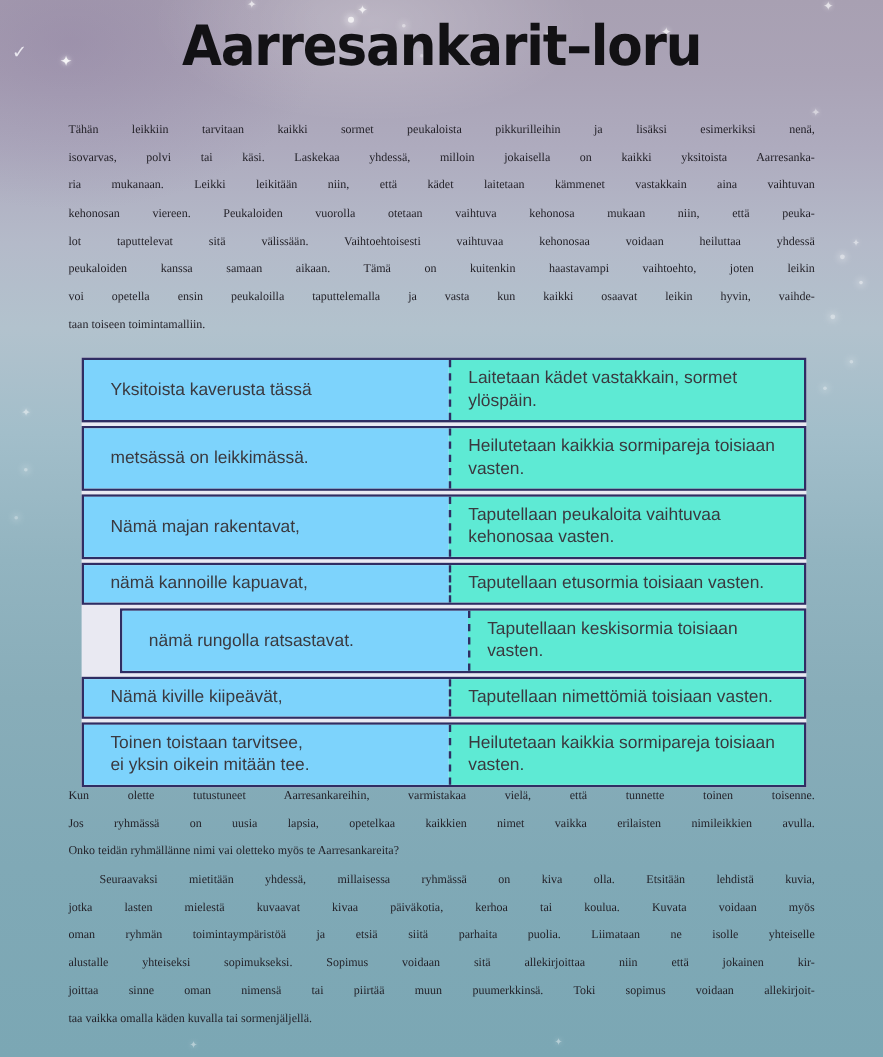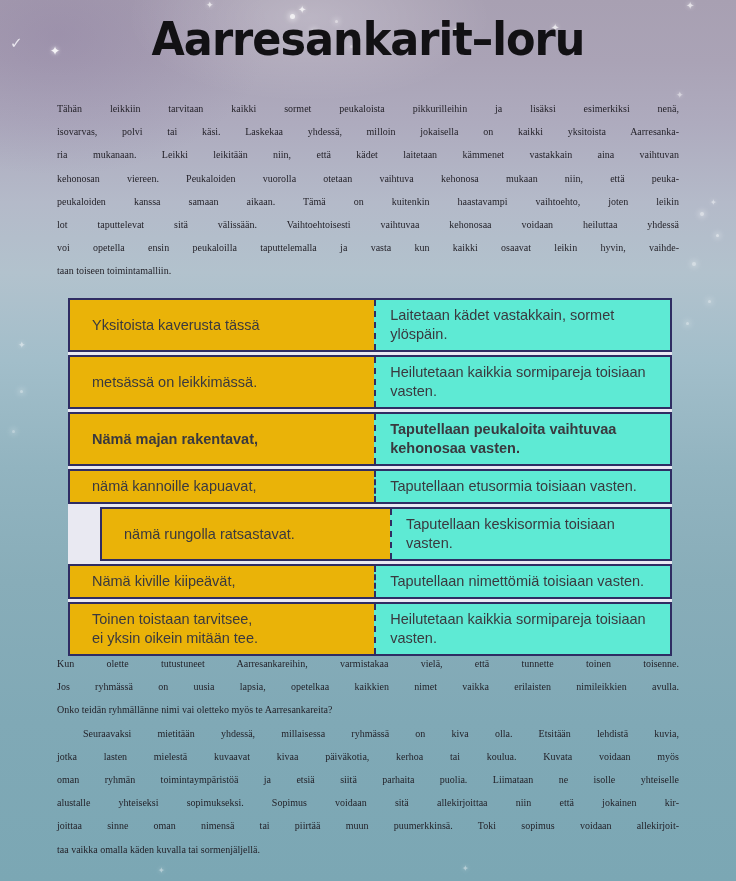--- a/index.html
+++ b/index.html
@@ -52,33 +52,33 @@
   .ind{text-indent:26px;}
   
   .rtable{
     position:absolute;left:68px;top:298px;width:604px;
     background:#e9e9f2;
     display:flex;flex-direction:column;gap:3px;
   }
   .trow{display:flex;border:2px solid #2f2d63;background:#ffffff;}
   .trow:nth-child(1){min-height:32px;}
   .trow:nth-child(2){min-height:32px;}
-  .trow:nth-child(3){min-height:48px;font-weight:bold;}
+  .trow:nth-child(3){min-height:48px;}
   .trow:nth-child(4){min-height:28px;}
   .trow:nth-child(5){min-height:28px;margin-left:32px;}
   .trow:nth-child(6){min-height:28px;}
   .trow:nth-child(7){min-height:28px;}
   .trow:nth-child(8){min-height:52px;text-align:center;}
   .cell{
     display:flex;align-items:center;
     font-family:"Liberation Sans",sans-serif;
     font-size:14.5px;line-height:19px;color:#3a393f;
     padding:6px 8px 6px 14px;box-sizing:border-box;
   }
-  .cell-left{flex:0 0 50.7%;background:#eab308;white-space:pre-line;padding-left:22px;}
+  .cell-left{flex:0 0 50.7%;background:#7dd3fc;white-space:pre-line;padding-left:22px;}
   .cell-right{flex:1 1 auto;background:#5eead4;border-left:2px dashed #2f2d63;}
 </style>
 </head>
 <body>
 
 <div class="page">
 
   <span class="check">✓</span>
   <span class="star" style="left:50px;top:44px;font-size:12px;opacity:.9"></span>
   <span class="star" style="left:452px;top:22px;font-size:14px;opacity:.85"></span>
@@ -105,22 +105,22 @@
   <span class="dot" style="left:20px;top:390px;width:3px;height:3px;opacity:.4"></span>
   <span class="dot" style="left:12px;top:430px;width:3px;height:3px;opacity:.35"></span>
 
   <div class="title">Aarresankarit–loru</div>
 
   <div class="textblock intro">
     <div class="line j">Tähän leikkiin tarvitaan kaikki sormet peukaloista pikkurilleihin ja lisäksi esimerkiksi nenä,</div>
     <div class="line j">isovarvas, polvi tai käsi. Laskekaa yhdessä, milloin jokaisella on kaikki yksitoista Aarresanka-</div>
     <div class="line j">ria mukanaan. Leikki leikitään niin, että kädet laitetaan kämmenet vastakkain aina vaihtuvan</div>
     <div class="line j">kehonosan viereen. Peukaloiden vuorolla otetaan vaihtuva kehonosa mukaan niin, että peuka-</div>
+    <div class="line j">lot taputtelevat sitä välissään. Vaihtoehtoisesti vaihtuvaa kehonosaa voidaan heiluttaa yhdessä</div>
     <div class="line j">peukaloiden kanssa samaan aikaan. Tämä on kuitenkin haastavampi vaihtoehto, joten leikin</div>
-    <div class="line j">lot taputtelevat sitä välissään. Vaihtoehtoisesti vaihtuvaa kehonosaa voidaan heiluttaa yhdessä</div>
     <div class="line j">voi opetella ensin peukaloilla taputtelemalla ja vasta kun kaikki osaavat leikin hyvin, vaihde-</div>
     <div class="line">taan toiseen toimintamalliin.</div>
   </div>
 
   <div class="rtable">
     <div class="trow">
       <div class="cell cell-left">Yksitoista kaverusta tässä</div>
       <div class="cell cell-right">Laitetaan kädet vastakkain, sormet ylöspäin.</div>
     </div>
     <div class="trow">

